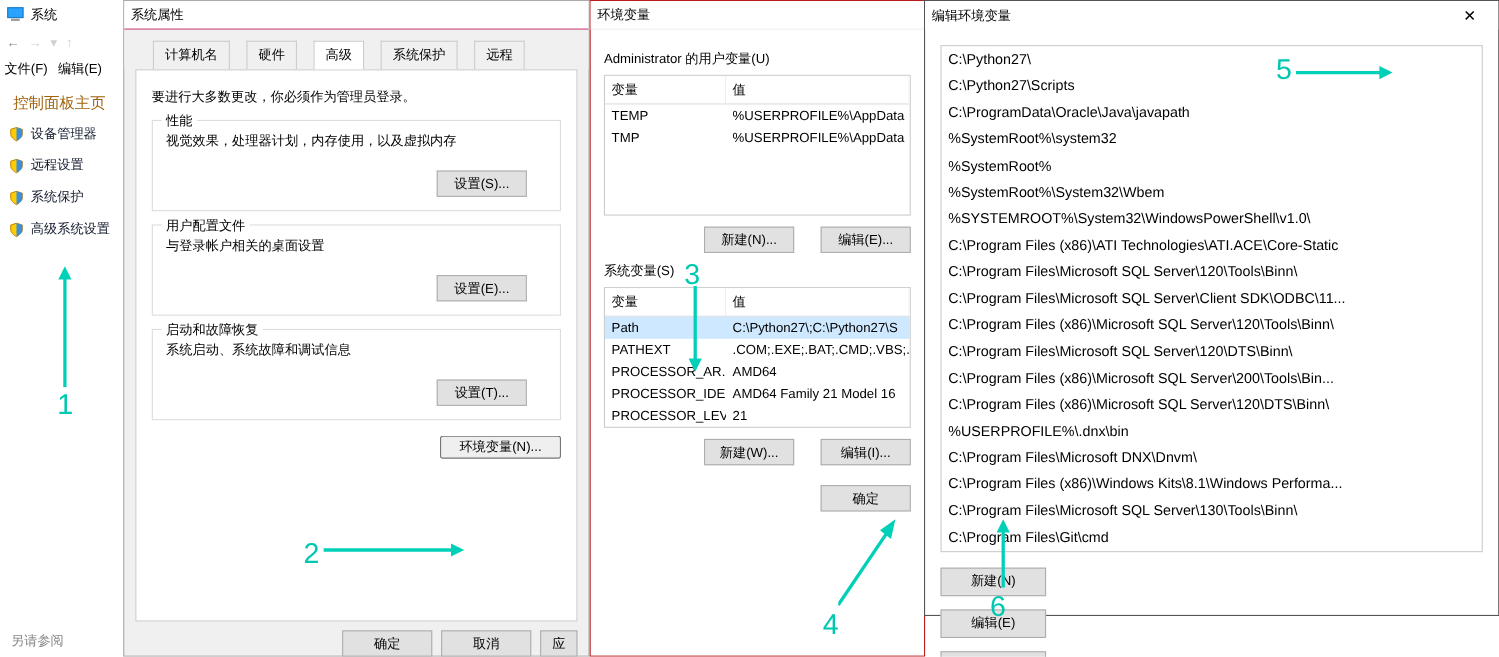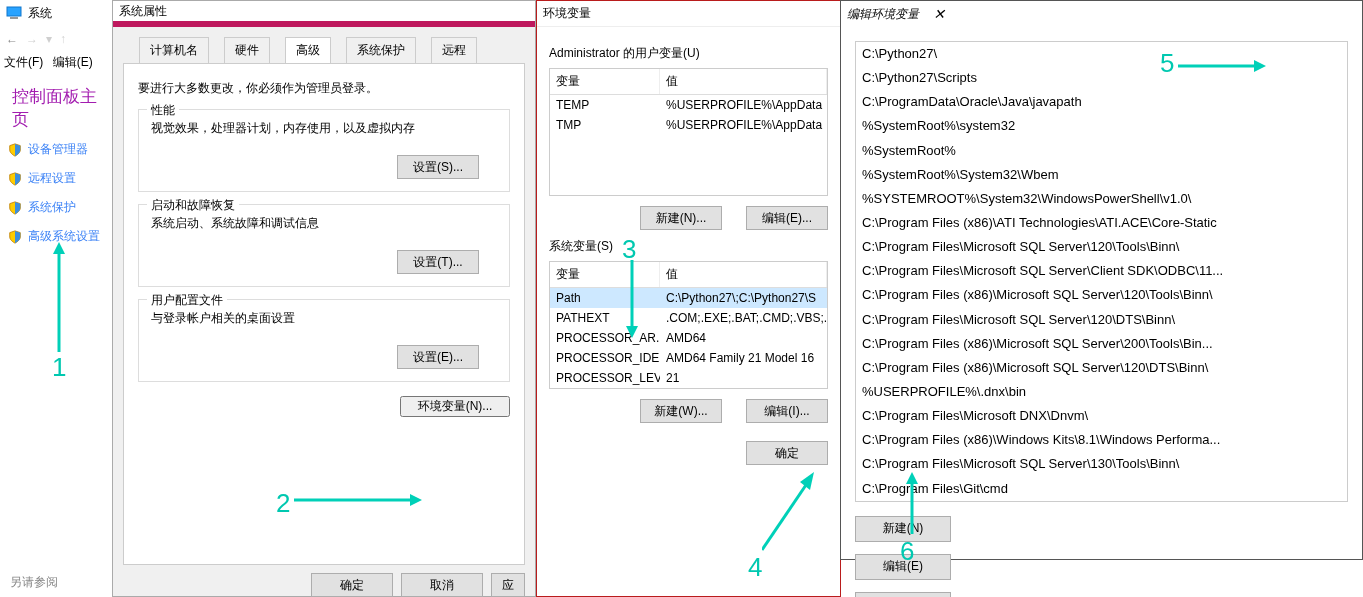--- a/index.html
+++ b/index.html
@@ -9,28 +9,28 @@
 .titlebar { height: 26px; display: flex; align-items: center; padding: 0 6px; background: #fff; }
 .titlebar .icon { width: 16px; height: 16px; margin-right: 6px; display: inline-flex; align-items: center; justify-content: center; }
 .titlebar .title { flex: 1; }
 .close-btn { width: 40px; height: 24px; display: flex; align-items: center; justify-content: center; font-size: 14px; cursor: pointer; }
 
 
 .cp { left: 0; top: 0; width: 114px; height: 597px; border: none; border-right: 1px solid #ddd; }
 .cp .nav-icons { display: flex; gap: 8px; padding: 6px 6px 2px 6px; color: #888; font-size: 14px; }
 .cp .menu { padding: 6px 4px; }
 .cp .menu span { margin-right: 6px; margin-top: 21px; }
-.cp .section-title { color: #a21caf; padding: 8px 10px 4px 12px; font-size: 17px; }
-.cp .link { display: flex; align-items: center; gap: 6px; padding: 6px 8px; color: #3b82f6; cursor: pointer; }
+.cp .section-title { color: #a16207; padding: 8px 10px 4px 12px; font-size: 14px; }
+.cp .link { display: flex; align-items: center; gap: 6px; padding: 6px 8px; color: #0f172a; cursor: pointer; }
 .shield { width: 14px; height: 14px; }
 .cp .footer { position: absolute; bottom: 6px; left: 10px; color: #888; }
 
 
 .sysprop { left: 112px; top: 0; width: 424px; height: 597px; background: #f0f0f0; border: 1px solid #aaa; }
-.sysprop .titlebar { background: #fff; border-bottom: 6px solid #be185d; }
+.sysprop .titlebar { background: #fff; border-bottom: 1px solid #be185d; }
 .tabs-bar { display: flex; padding: 10px 10px 0 10px; background: #f0f0f0; }
 .tab { padding: 4px 10px; border: 1px solid #ccc; border-bottom: none; background: #f0f0f0; margin-right: -1px; cursor: pointer; margin-left: 16px; }
 .tab.active { background: #fff; position: relative; z-index: 2; }
 .tab-body { background: #fff; margin: 0 10px; border: 1px solid #ccc; padding: 10px 14px; height: 502px; position: relative; }
 .note { margin: 6px 0 12px 0; }
 .group { border: 1px solid #ddd; padding: 10px 30px 12px 12px; margin-bottom: 12px; position: relative; }
 .group .legend { position: absolute; top: -8px; left: 8px; background: #fff; padding: 0 4px; }
 .group .desc { margin-bottom: 18px; }
 .group .btn, .dlg-btn { min-width: 82px; height: 24px; border: 1px solid #adadad; background: #e1e1e1; cursor: pointer; padding: 0 10px; }
 .dlg-btn.primary { border: 2px solid #0078d7; }
@@ -48,21 +48,21 @@
 .lv-head > div { padding: 4px 6px; border-right: 1px solid #eee; font-family: Liberation Mono, monospace; }
 .lv-row { display: flex; }
 .lv-row.sel { background: #cde8ff; }
 .lv-row > div { padding: 3px 6px; white-space: nowrap; overflow: hidden; }
 .colA { width: 110px; } .colB { flex: 1; }
 .btn-row2 { display: flex; justify-content: flex-end; gap: 24px; margin-top: 10px; }
 .okrow { display: flex; justify-content: flex-end; gap: 8px; padding: 8px 12px; }
 
 
 .editbox { left: 840px; top: 0; width: 523px; height: 560px; background: #fff; border: 1px solid #555; }
-.editbox .titlebar { justify-content: flex-start; font-style: italic; }
+.editbox .titlebar { justify-content: space-between; }
 .editbody { display: flex; padding: 14px; gap: 14px; flex-direction: column; }
 .pathlist { flex: 1; border: 1px solid #ccc; height: 450px; overflow: hidden; background: #fff; }
 .pathlist .item { padding: 2px 6px; font-size: 13px; line-height: 1.55; white-space: nowrap; overflow: hidden; }
 .sidebtns { display: flex; flex-direction: column; gap: 12px; width: 96px; }
 .sidebtns button { height: 26px; border: 1px solid #adadad; background: #e1e1e1; cursor: pointer; }
 .editbox .okrow { border-top: 0; }
 
 
 .arrow { position: absolute; pointer-events: none; }
 .num { position: absolute; color: #00c8b0; font-size: 26px; font-weight: 400; font-family: Arial; }
@@ -140,29 +140,29 @@
   <div class="tab-body">
     <div class="note">要进行大多数更改，你必须作为管理员登录。</div>
 
     <div class="group">
       <span class="legend">性能</span>
       <div class="desc">视觉效果，处理器计划，内存使用，以及虚拟内存</div>
       <div class="btn-row"><button class="btn">设置(S)...</button></div>
     </div>
 
     <div class="group">
+      <span class="legend">用户配置文件</span>
+      <div class="desc">与登录帐户相关的桌面设置</div>
+      <div class="btn-row"><button class="btn">设置(E)...</button></div>
+    </div>
+
+    <div class="group">
       <span class="legend">启动和故障恢复</span>
       <div class="desc">系统启动、系统故障和调试信息</div>
       <div class="btn-row"><button class="btn">设置(T)...</button></div>
-    </div>
-
-    <div class="group">
-      <span class="legend">用户配置文件</span>
-      <div class="desc">与登录帐户相关的桌面设置</div>
-      <div class="btn-row"><button class="btn">设置(E)...</button></div>
     </div>
 
     <div class="envvar-row"><button class="btn" style="min-width:110px">环境变量(N)...</button></div>
   </div>
   <div class="bottom-buttons">
     <button class="dlg-btn">确定</button>
     <button class="dlg-btn">取消</button>
     <button class="dlg-btn" style="min-width:30px">应</button>
   </div>
 </div>

